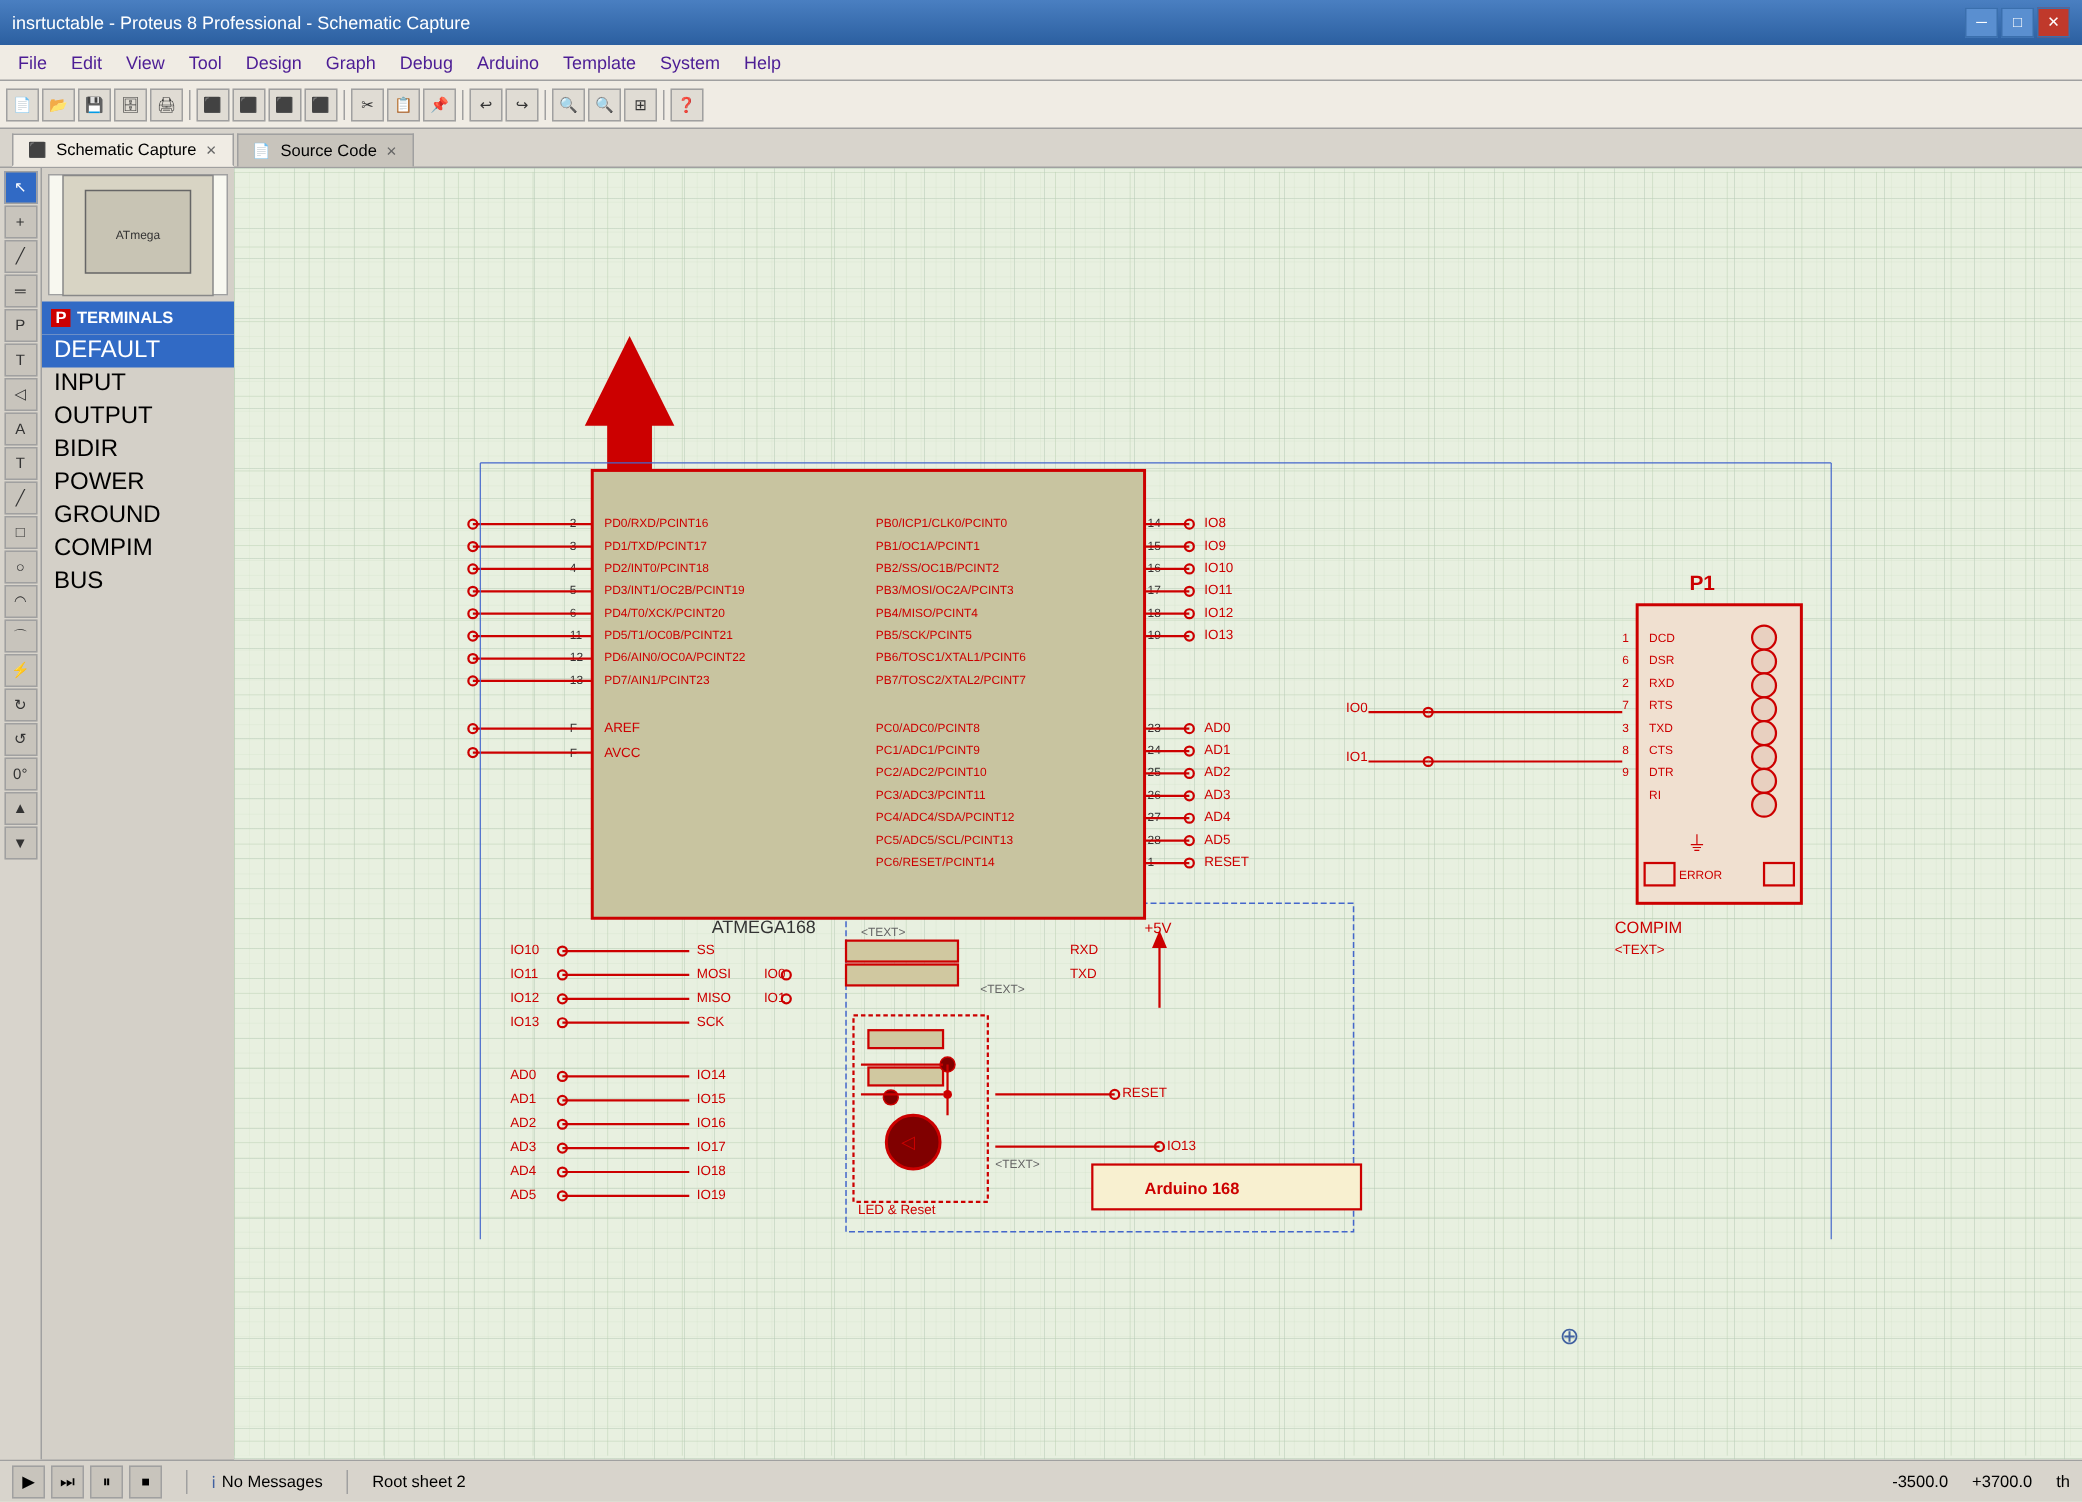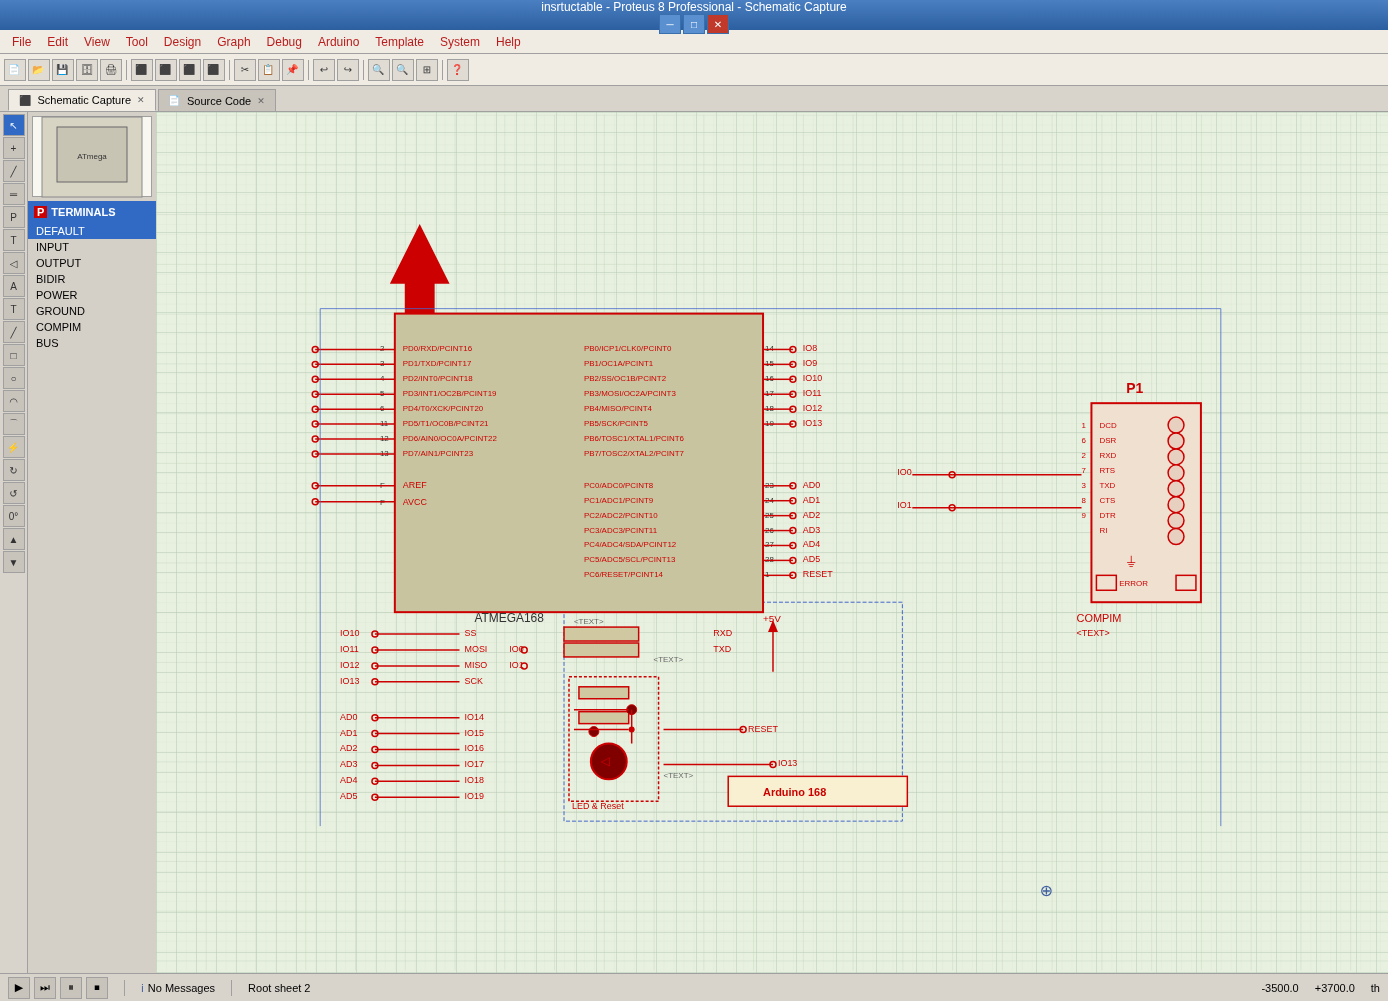--- a/index.html
+++ b/index.html
@@ -8,21 +8,20 @@
     
     #title-bar {
       height: 30px;
       background: linear-gradient(to bottom, #4a7fc1, #2b5fa0);
       display: flex;
       align-items: center;
       justify-content: space-between;
       padding: 0 8px;
       color: white;
       font-size: 12px;
-      flex-direction: column;
     }
     #title-bar .win-controls { display: flex; gap: 2px; }
     #title-bar .win-btn {
       width: 22px; height: 20px;
       background: #5a8fd0;
       border: 1px solid #3a6fad;
       color: white;
       cursor: pointer;
       display: flex; align-items: center; justify-content: center;
       font-size: 10px;
@@ -35,21 +34,21 @@
       background: #f0ece4;
       border-bottom: 1px solid #a0a0a0;
       display: flex;
       align-items: center;
       padding: 0 4px;
     }
     .menu-item {
       padding: 2px 8px;
       cursor: pointer;
       font-size: 12px;
-      color: #b91c1c;
+      color: #4c1d95;
     }
 
     
     #toolbar {
       height: 32px;
       background: #f0ece4;
       border-bottom: 1px solid #a0a0a0;
       display: flex;
       align-items: center;
       padding: 2px 4px;
@@ -146,21 +145,21 @@
       font-weight: bold;
       gap: 4px;
     }
     #panel-list {
       flex: 1;
       overflow-y: auto;
     }
     .panel-item {
       padding: 2px 8px;
       cursor: pointer;
-      font-size: 11px;
+      font-size: 16px;
     }
     .panel-item.selected { background: #316ac5; color: white; }
 
     #preview-box {
       width: 120px;
       height: 81px;
       border: 1px solid #a0a0a0;
       background: #f8f8f0;
       margin: 4px;
       display: flex;

